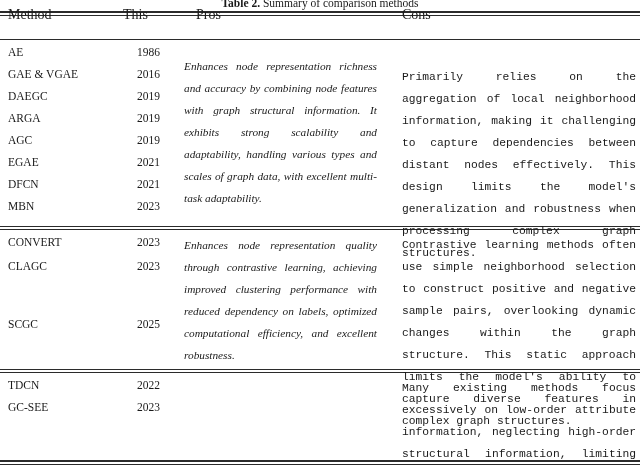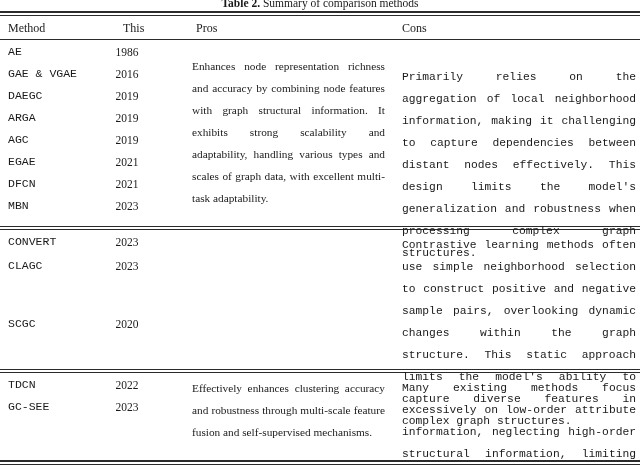--- a/index.html
+++ b/index.html
@@ -51,50 +51,50 @@
   .rule-mid1      { top: 226px; height: 1.0px; }
   .rule-mid1b     { top: 228.6px;height: 1.0px; }
   .rule-mid2      { top: 369px; height: 1.0px; }
   .rule-mid2b     { top: 371.6px;height: 1.0px; }
   .rule-bottom    { top: 460px; height: 1.6px; }
   .rule-bottom2   { top: 463.6px;height: 1.0px; }
 
   
   .hdr {
     position: absolute;
-    top: 21px;
-    font-size: 12px;
+    top: 8px;
+    font-size: 14px;
     line-height: 14px;
   }
   .hdr-method { left: 8px; }
   .hdr-year   { left: 123px; }
   .hdr-pros   { left: 196px; }
   .hdr-cons   { left: 402px; }
 
   
   .mrow {
     position: absolute;
     height: 14px;
     line-height: 14px;
     font-size: 11.5px;
     white-space: nowrap;
   }
-  .mrow.m-name { left: 8px; font-family: Liberation Mono, monospace; }
-  .mrow.m-year { left: 94px; width: 66px; text-align: center; }
+  .mrow.m-name { left: 8px; }
+  .mrow.m-year { left: 94px; width: 66px; text-align: right; }
 
   
   .para {
     position: absolute;
     text-align: justify;
     text-justify: inter-word;
     font-size: 11.3px;
     line-height: 22px;
     hyphens: none;
   }
-  .para.pros { left: 192px; width: 193px; }
+  .para.pros { left: 184px; width: 193px; font-style: italic; }
   .para.cons { left: 402px; width: 234px; font-family: Liberation Mono, monospace; }
 </style>
 </head>
 <body>
 
 <div class="page">
 
   <div class="caption">
     <span class="cap-label">Table 2.</span><span> Summary of comparison methods</span>
   </div>
@@ -141,26 +141,26 @@
   <div class="para pros" style="top:55px">Enhances node representation richness and accuracy by combining node features with graph structural information. It exhibits strong scalability and adaptability, handling various types and scales of graph data, with excellent multi-task adaptability.</div>
   <div class="para cons" style="top:66px">Primarily relies on the aggregation of local neighborhood information, making it challenging to capture dependencies between distant nodes effectively. This design limits the model's generalization and robustness when processing complex graph structures.</div>
 
   <div class="mrow m-name" style="top:235px">CONVERT</div>
   <div class="mrow m-year" style="top:235px">2023</div>
 
   <div class="mrow m-name" style="top:259px">CLAGC</div>
   <div class="mrow m-year" style="top:259px">2023</div>
 
   <div class="mrow m-name" style="top:317px">SCGC</div>
-  <div class="mrow m-year" style="top:317px">2020</div>
+  <div class="mrow m-year" style="top:317px">2025</div>
 
+  <div class="para pros" style="top:234px">Enhances node representation quality through contrastive learning, achieving improved clustering performance with reduced dependency on labels, optimized computational efficiency, and excellent robustness.</div>
   <div class="para cons" style="top:234px">Contrastive learning methods often use simple neighborhood selection to construct positive and negative sample pairs, overlooking dynamic changes within the graph structure. This static approach limits the model's ability to capture diverse features in complex graph structures.</div>
 
   <div class="mrow m-name" style="top:378px">TDCN</div>
   <div class="mrow m-year" style="top:378px">2022</div>
 
   <div class="mrow m-name" style="top:400px">GC-SEE</div>
   <div class="mrow m-year" style="top:400px">2023</div>
 
-  <div class="para pros" style="top:377px">Effectively enhances clustering accuracy and robustness through multi-scale feature fusion and self-supervised mechanisms.</div>
   <div class="para cons" style="top:377px">Many existing methods focus excessively on low-order attribute information, neglecting high-order structural information, limiting the model's performance in capturing global graph features.</div>
 
 </div>
 
 </body></html>

